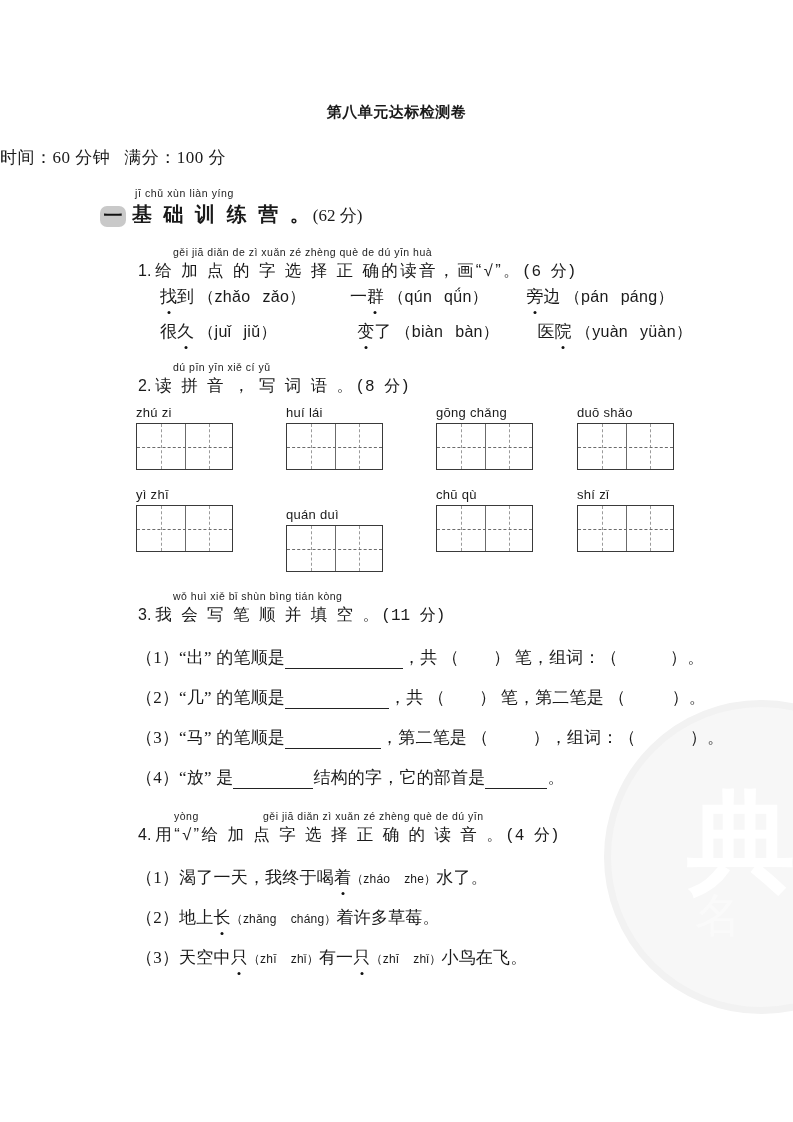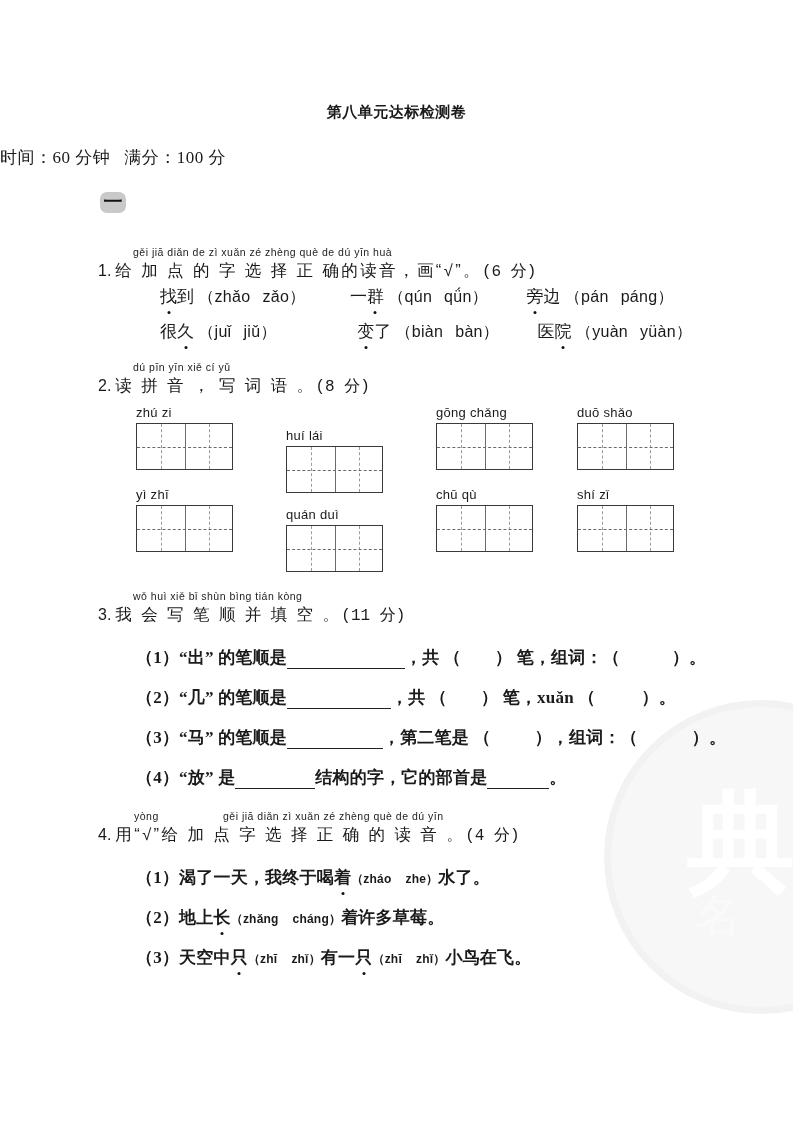--- a/index.html
+++ b/index.html
@@ -144,20 +144,21 @@
 
   
   .q {
     position: absolute;
     left: 98px;
     white-space: nowrap;
   }
   .q-head {
     position: relative;
     padding-top: 12px;
+    margin-left: 40px;
   }
   .q-num {
     font-family: "Liberation Sans", "DejaVu Sans", sans-serif;
     font-size: 16px;
   }
   .q-pinyin {
     position: absolute;
     top: -2px;
     font-family: "Liberation Sans", "DejaVu Sans", sans-serif;
     font-size: 10.5px;
@@ -251,21 +252,20 @@
     border-top: 1.5px dashed #6b6b6b;
   }
 
   
   .sub {
     position: absolute;
     left: 136px;
     font-size: 17px;
     white-space: nowrap;
     letter-spacing: 0.2px;
-    font-weight: bold;
   }
   .blank {
     display: inline-block;
     border-bottom: 1.4px solid #222;
     vertical-align: bottom;
     height: 17px;
   }
   .paren-gap { display: inline-block; width: 34px; }
   .sub .py {
     font-family: "Liberation Sans", "DejaVu Sans", sans-serif;
@@ -286,20 +286,24 @@
   <div class="doc-title">第八单元达标检测卷</div>
 
   <div class="meta-line">
     <span>时间：60 分钟</span><span class="gap"></span><span>满分：100 分</span>
   </div>
 
   <div class="section-head">
     <span class="sec-badge">
       <span class="blob"></span>
       <span class="num">一</span>
+    </span>
+    <span class="sec-title-wrap">
+      <span class="sec-pinyin">jī  chǔ xùn liàn yíng</span>
+      <span class="sec-title">基 础 训 练 营 。</span><span class="sec-score">(62 分)</span>
     </span>
   </div>
 
   <div class="q" style="top:248px;">
     <div class="q-head">
       <span class="q-pinyin" style="left:35px;">gěi jiā diǎn de  zì xuǎn zé zhèng què de dú yīn     huà</span>
       <span class="q-num">1.</span>
       <span class="q-text">给 加 点 的 字 选 择 正 确的读音，画</span><span class="q-text tight">“√”。</span><span class="q-score">(6 分)</span>
     </div>
   </div>
@@ -346,21 +350,21 @@
     </div>
   </div>
 
   <div class="grid-group" style="left:136px;top:405px;">
     <div class="grid-pinyin">zhú      zi</div>
     <div class="tianzige">
         <div class="tzg-cell"></div>
         <div class="tzg-cell"></div>
       </div>
   </div>
-  <div class="grid-group" style="left:286px;top:428px;">
+  <div class="grid-group" style="left:286px;top:405px;">
     <div class="grid-pinyin">huí    lái</div>
     <div class="tianzige">
         <div class="tzg-cell"></div>
         <div class="tzg-cell"></div>
       </div>
   </div>
   <div class="grid-group" style="left:436px;top:405px;">
     <div class="grid-pinyin">gōng chǎng</div>
     <div class="tianzige">
         <div class="tzg-cell"></div>
@@ -410,21 +414,21 @@
       <span class="q-num">3.</span>
       <span class="q-text">我 会 写 笔 顺 并 填 空 。</span><span class="q-score">(11 分)</span>
     </div>
   </div>
 
   <div class="sub" style="top:646px;">
     <span>（1）</span><span>“出” 的笔顺是</span><span class="blank" style="width:118px;"></span><span>，共 （</span><span class="paren-gap"></span><span>） 笔，组词：（</span><span class="paren-gap" style="width:52px;"></span><span>）。</span>
   </div>
 
   <div class="sub" style="top:686px;">
-    <span>（2）</span><span>“几” 的笔顺是</span><span class="blank" style="width:104px;"></span><span>，共 （</span><span class="paren-gap"></span><span>） 笔，xuǎn （</span><span class="paren-gap" style="width:46px;"></span><span>）。</span>
+    <span>（2）</span><span>“几” 的笔顺是</span><span class="blank" style="width:104px;"></span><span>，共 （</span><span class="paren-gap"></span><span>） 笔，第二笔是 （</span><span class="paren-gap" style="width:46px;"></span><span>）。</span>
   </div>
 
   <div class="sub" style="top:726px;">
     <span>（3）</span><span>“马” 的笔顺是</span><span class="blank" style="width:96px;"></span><span>，第二笔是 （</span><span class="paren-gap" style="width:44px;"></span><span>），组词：（</span><span class="paren-gap" style="width:54px;"></span><span>）。</span>
   </div>
 
   <div class="sub" style="top:766px;text-align:right;">
     <span>（4）</span><span>“放” 是</span><span class="blank" style="width:80px;"></span><span>结构的字，它的部首是</span><span class="blank" style="width:62px;"></span><span>。</span>
   </div>
 

